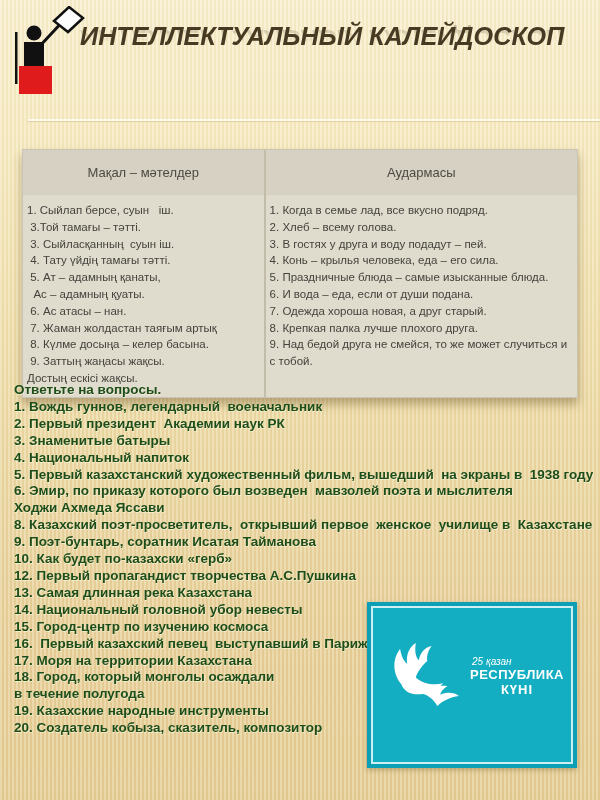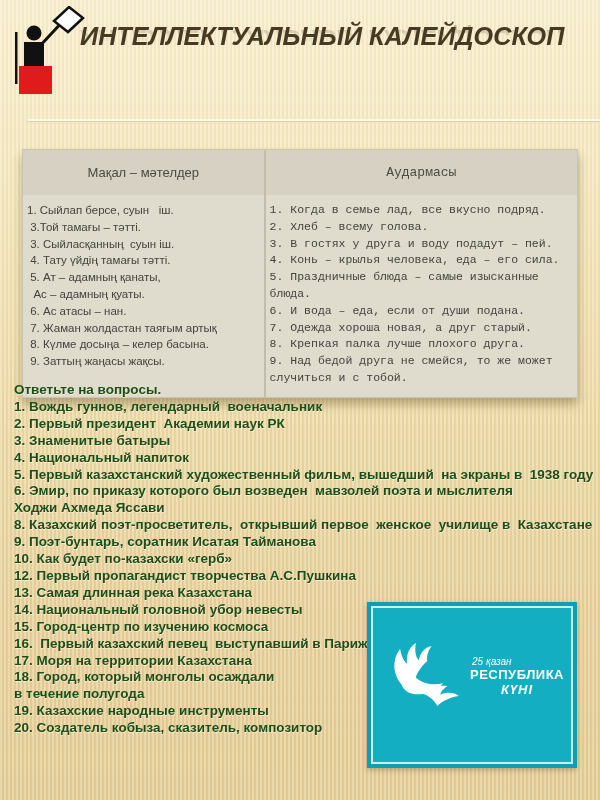--- a/index.html
+++ b/index.html
@@ -56,21 +56,21 @@
     box-shadow: 0 6px 9px rgba(96,72,28,0.40);
     border: 1px solid #c9c4b4;
   }
   .t-header { display: flex; background: #d6d1c2; height: 45px; }
   .t-header .cell {
     display: flex; align-items: center; justify-content: center;
     font-size: 13px; color: #4c4a42;
   }
   .t-body { display: flex; background: #dfdbcd; min-height: 182px; }
   .col-left  { width: 253px; border-right: 2px solid #c2bcab; }
-  .col-right { width: 325px; font-family: Liberation Mono, monospace; }
+  .col-right { width: 325px; }
   .t-body .col-left, .t-body .col-right { padding: 7px 8px 10px 4px; }
   .t-row {
     font-size: 11.5px; line-height: 16.8px; color: #44433c;
     white-space: pre-wrap;
   }
   .col-right .t-row { white-space: normal; }
 
   
   .questions { position: absolute; left: 14px; top: 382px; width: 582px; }
   .q-heading, .q-line {
@@ -86,21 +86,21 @@
     background: #14aec3;
     border: 4px solid #0d9fb6;
     box-shadow: inset 0 0 0 2px rgba(235,250,252,0.85), 0 2px 5px rgba(96,72,28,0.35);
     display: flex; align-items: center; justify-content: center;
   }
   .badge-inner { display: flex; align-items: center; gap: 4px; margin-top: -18px; }
   .bird-icon { width: 86px; height: 74px; flex: 0 0 auto; }
   .badge-text { color: #ffffff; text-align: left; }
   .badge-date { font-size: 10px; font-style: italic; margin-left: 2px; }
   .badge-title { font-size: 13px; font-weight: bold; letter-spacing: 0.5px; }
-  .badge-subtitle { font-size: 13px; font-weight: bold; text-align: center; letter-spacing: 1px; font-style: italic; }
+  .badge-subtitle { font-size: 13px; font-weight: bold; text-align: center; letter-spacing: 1px; }
 </style>
 </head>
 <body>
 
 <div class="slide">
 
   <div class="divider-line"></div>
 
   <svg class="flag-icon" viewBox="0 0 78 92">
     <rect x="7" y="26" width="2.5" height="52" fill="#111"></rect>
@@ -128,20 +128,21 @@
         <div class="t-row">1. Сыйлап берсе, суын   іш.</div>
         <div class="t-row"> 3.Той тамағы – тәтті.</div>
         <div class="t-row"> 3. Сыйласқанның  суын іш.</div>
         <div class="t-row"> 4. Тату үйдің тамағы тәтті.</div>
         <div class="t-row"> 5. Ат – адамның қанаты,</div>
         <div class="t-row">  Ас – адамның қуаты.</div>
         <div class="t-row"> 6. Ас атасы – нан.</div>
         <div class="t-row"> 7. Жаман жолдастан таяғым артық</div>
         <div class="t-row"> 8. Күлме досыңа – келер басына.</div>
         <div class="t-row"> 9. Заттың жаңасы жақсы.</div>
+        <div class="t-row">Достың ескісі жақсы.</div>
       </div>
       <div class="col-right">
         <div class="t-row">1. Когда в семье лад, все вкусно подряд.</div>
         <div class="t-row">2. Хлеб  – всему голова.</div>
         <div class="t-row">3. В гостях  у друга и воду подадут – пей.</div>
         <div class="t-row">4. Конь – крылья человека,  еда – его сила.</div>
         <div class="t-row">5. Праздничные  блюда – самые изысканные  блюда.</div>
         <div class="t-row">6. И вода – еда, если  от  души подана.</div>
         <div class="t-row">7. Одежда хороша новая, а друг старый.</div>
         <div class="t-row">8. Крепкая палка лучше плохого друга.</div>

